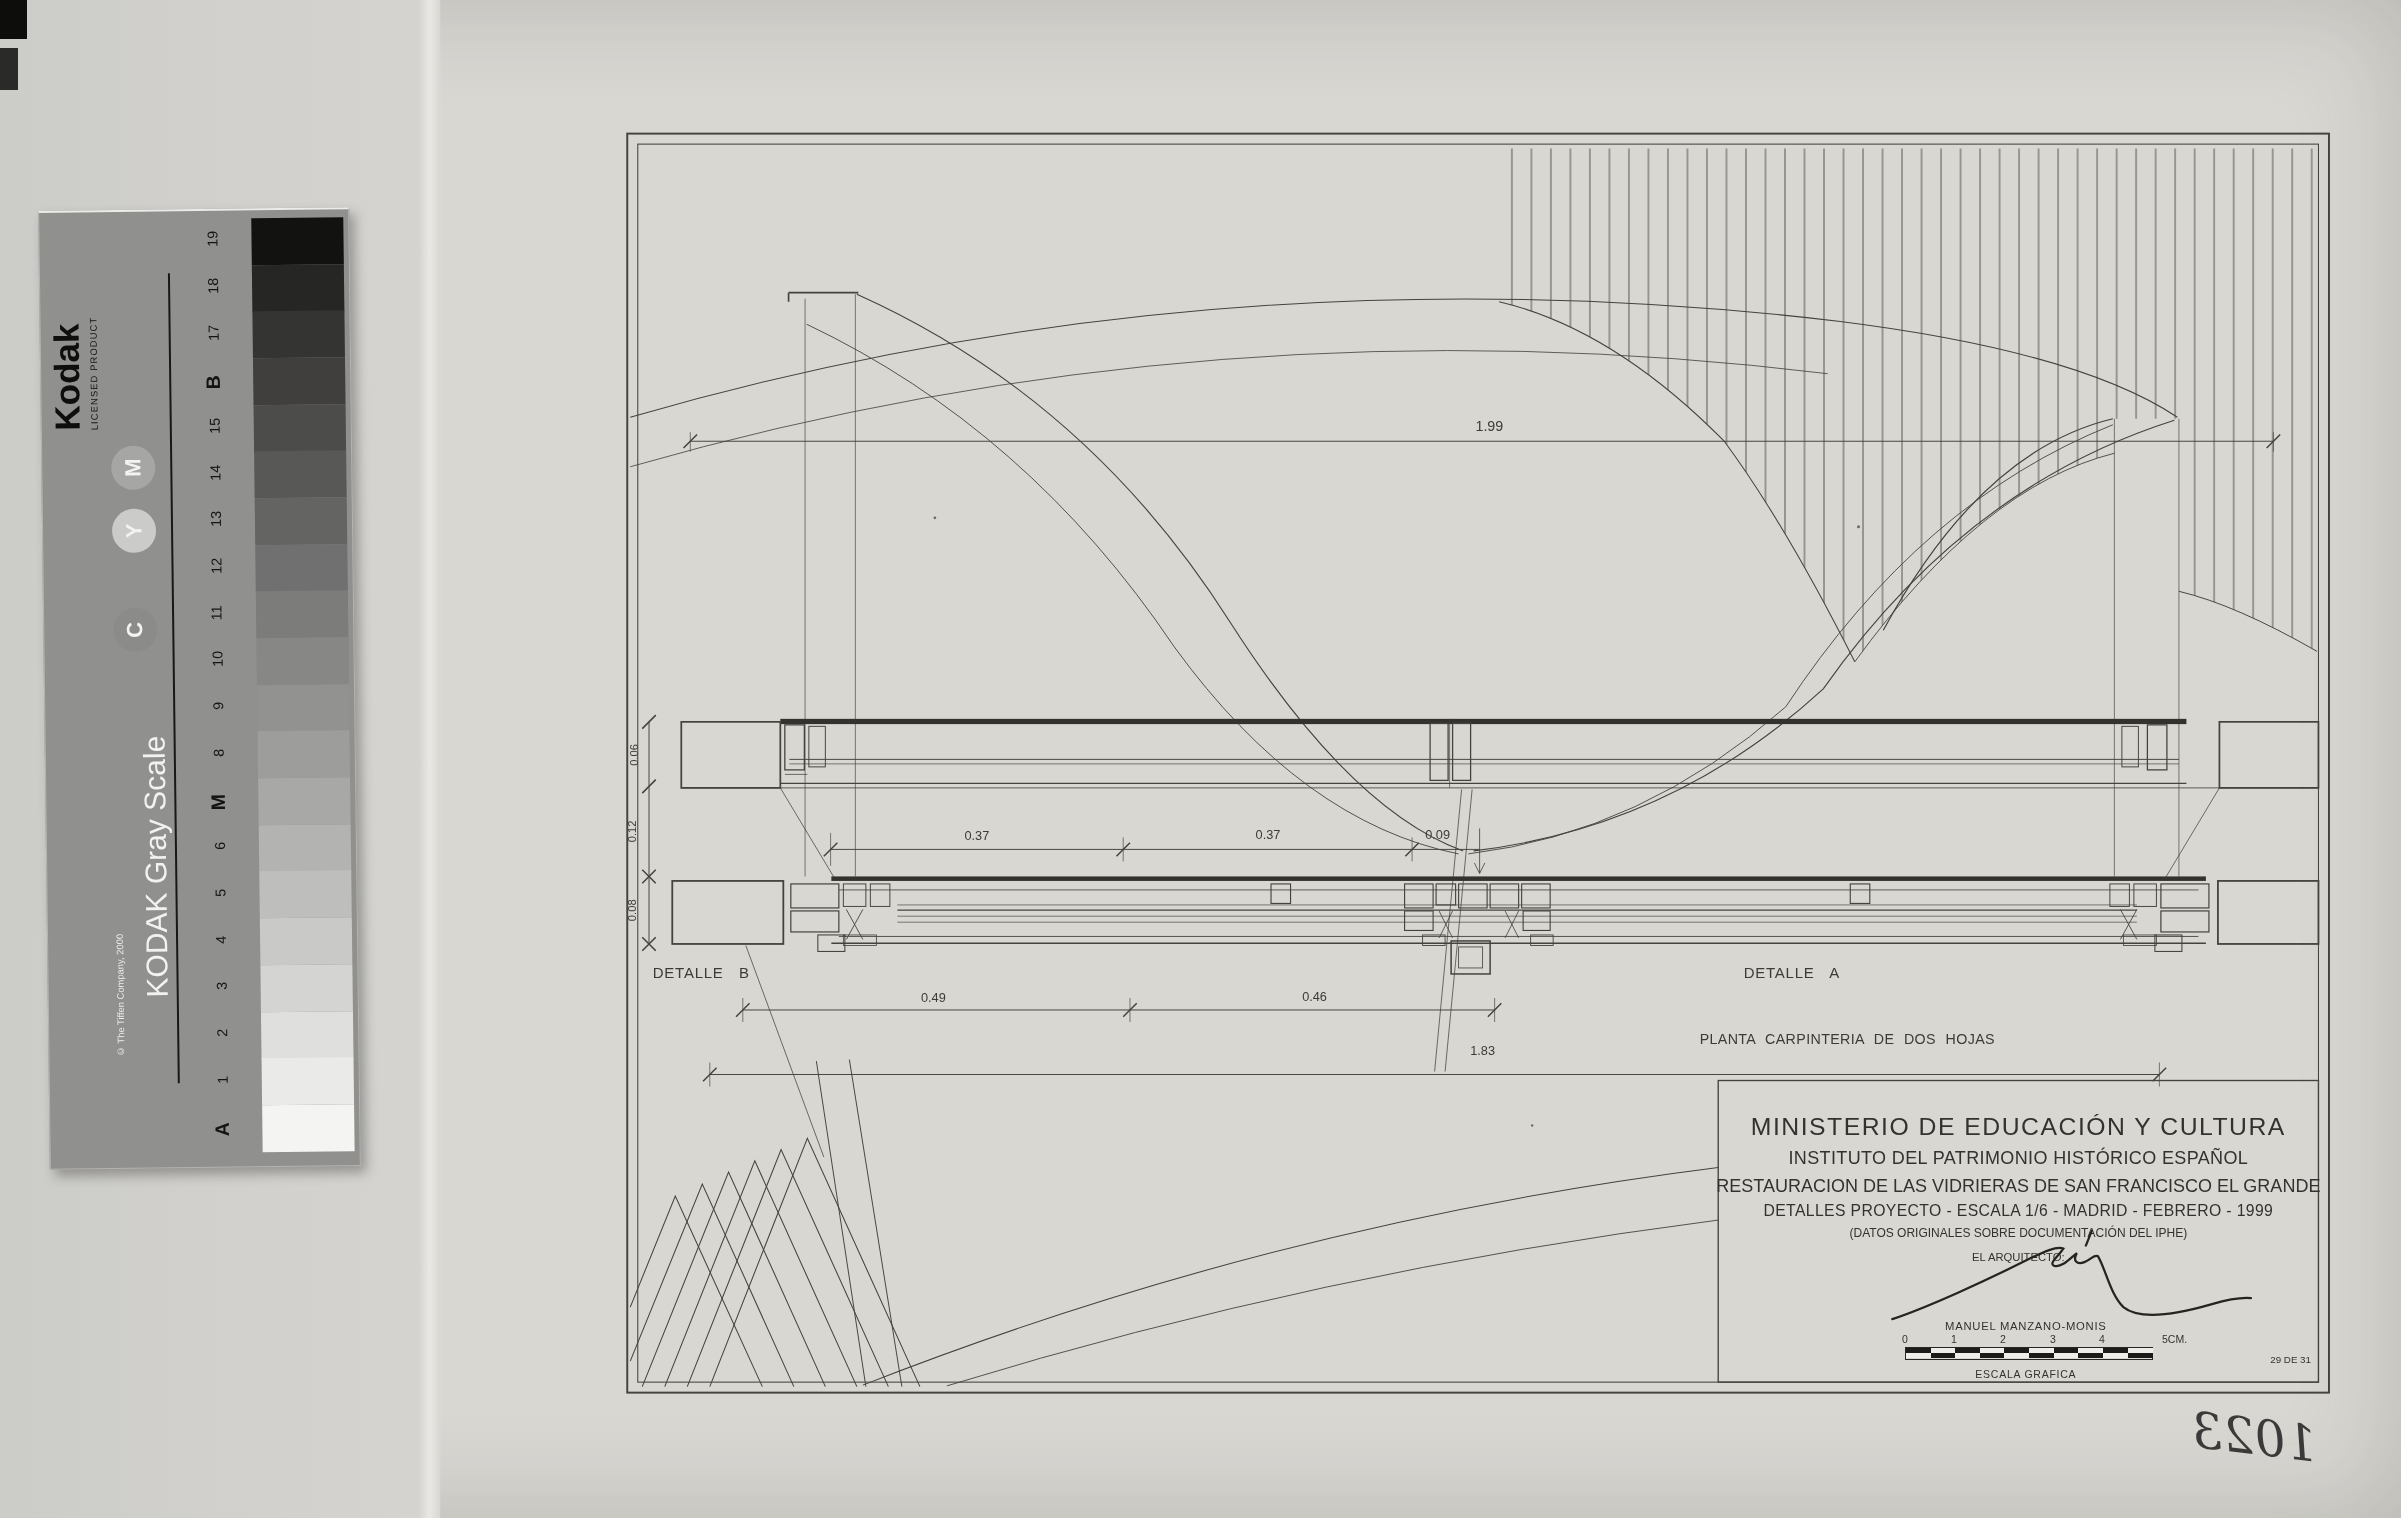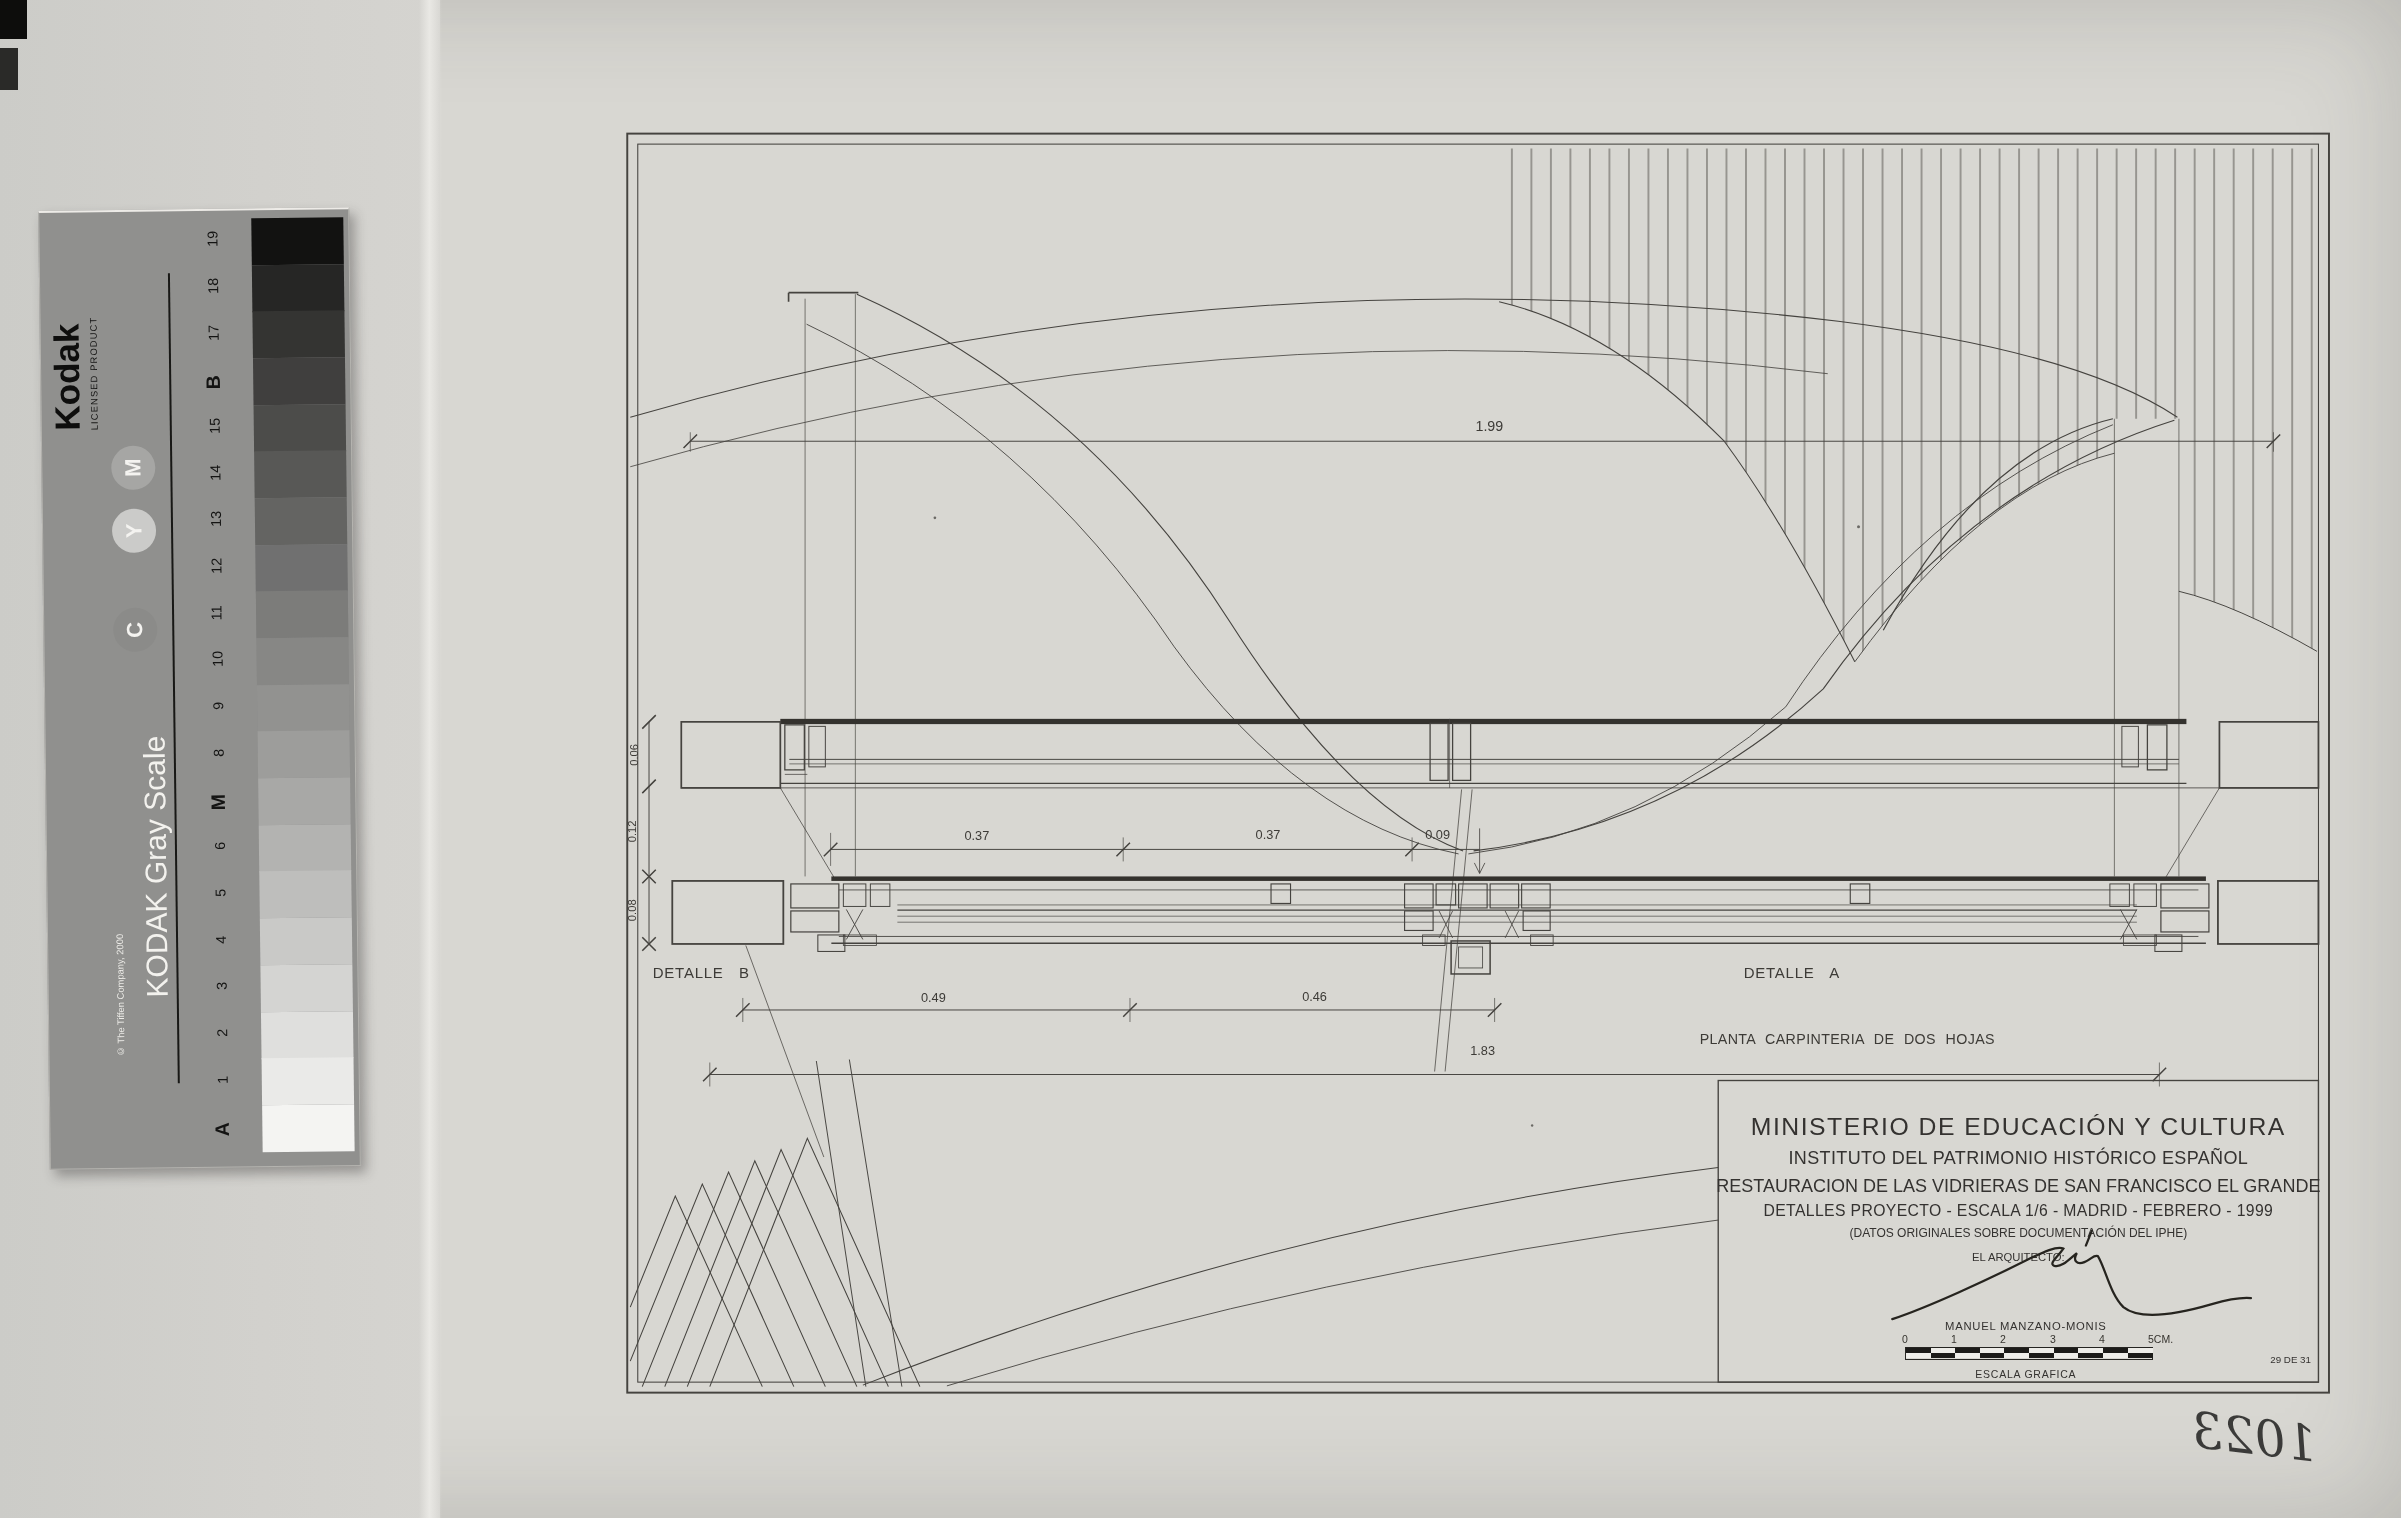--- a/index.html
+++ b/index.html
@@ -264,21 +264,21 @@
 
     <text x="0" y="0" font-size="66" font-style="italic" font-family="DejaVu Serif, serif" transform="translate(3085,1948) scale(-1,1) rotate(-7)" opacity="0.72">1023</text>
   </svg>
 
   <div id="scalebar" class="abs">
       <span class="sb-tick" style="left: -3px;">0</span>
       <span class="sb-tick" style="left: 46px;">1</span>
       <span class="sb-tick" style="left: 95px;">2</span>
       <span class="sb-tick" style="left: 145px;">3</span>
       <span class="sb-tick" style="left: 194px;">4</span>
-      <span class="sb-tick" style="left: 243px;">5CM.</span>
+      <span class="sb-tick" style="left: 257px;">5CM.</span>
       <div id="sb-cells">
         <div class="sb-cell" style="left: 0px; top: 0px; width: 24.6px; background: rgb(28, 27, 25);"></div>
         <div class="sb-cell" style="left: 24.6px; top: 0px; width: 24.6px; background: rgb(238, 237, 233);"></div>
         <div class="sb-cell" style="left: 49px; top: 0px; width: 24.6px; background: rgb(28, 27, 25);"></div>
         <div class="sb-cell" style="left: 74px; top: 0px; width: 24.6px; background: rgb(238, 237, 233);"></div>
         <div class="sb-cell" style="left: 98px; top: 0px; width: 24.6px; background: rgb(28, 27, 25);"></div>
         <div class="sb-cell" style="left: 123px; top: 0px; width: 24.6px; background: rgb(238, 237, 233);"></div>
         <div class="sb-cell" style="left: 148px; top: 0px; width: 24.6px; background: rgb(28, 27, 25);"></div>
         <div class="sb-cell" style="left: 172px; top: 0px; width: 24.6px; background: rgb(238, 237, 233);"></div>
         <div class="sb-cell" style="left: 197px; top: 0px; width: 24.6px; background: rgb(28, 27, 25);"></div>

